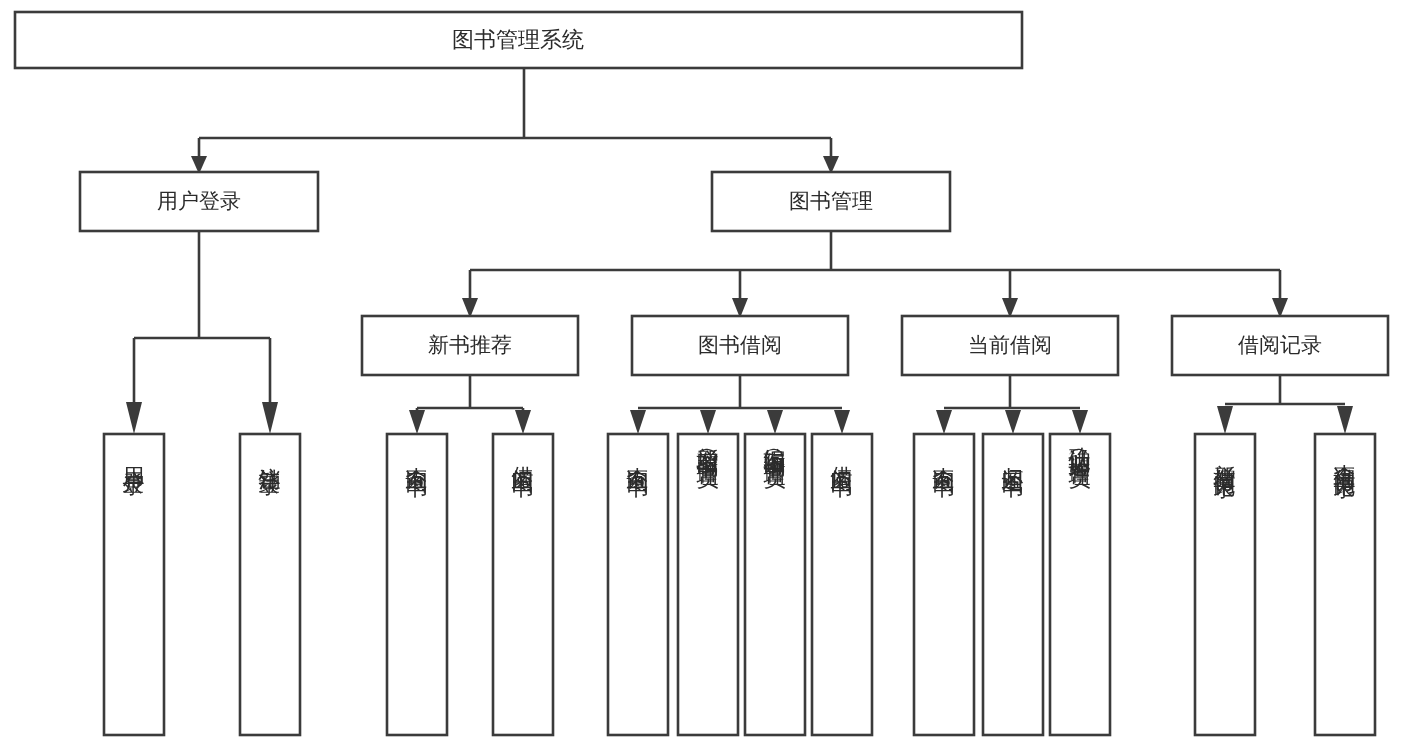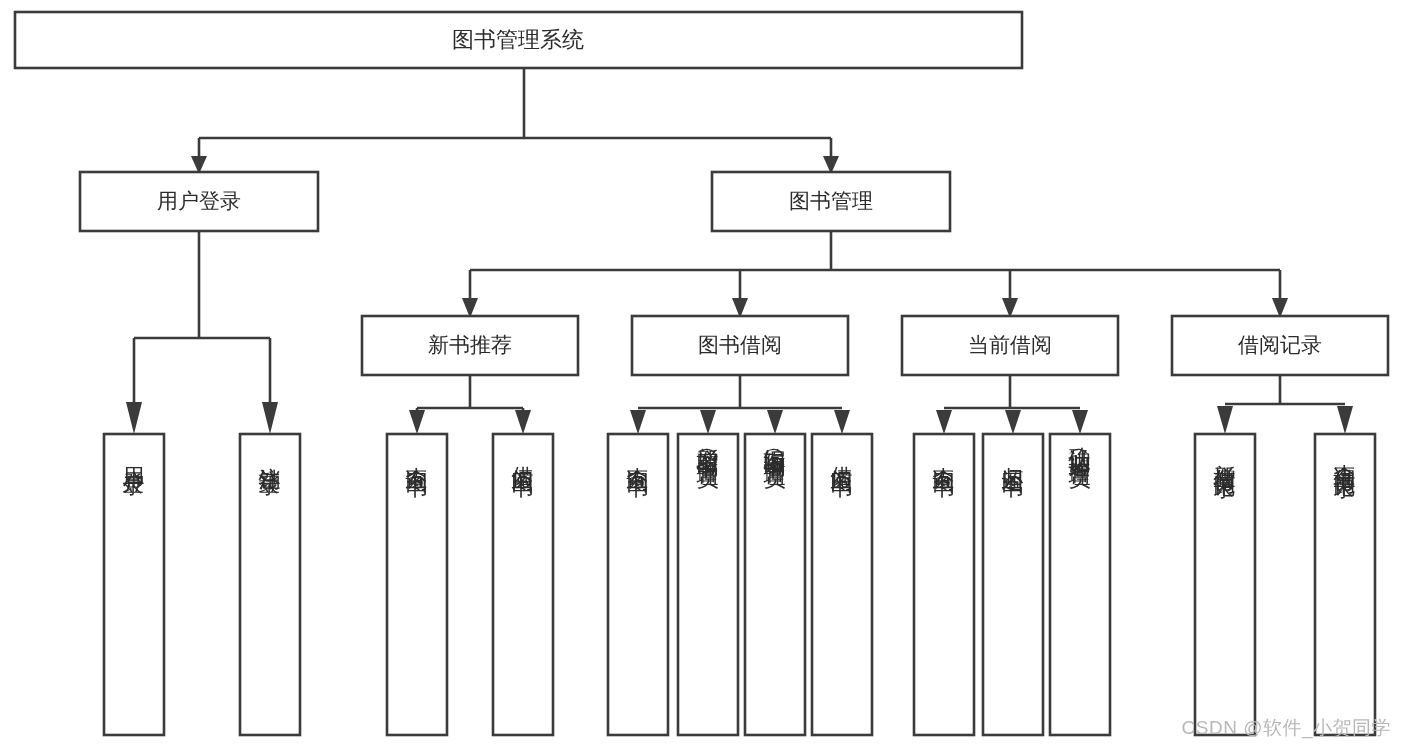--- a/index.html
+++ b/index.html
@@ -176,14 +176,13 @@
       <rect class="node-rect" x="1195" y="434" width="60" height="301"></rect>
       <text class="leaf-label" x="1225" y="455">新增借阅记录</text>
     </g>
     <g>
       <rect class="node-rect" x="1315" y="434" width="60" height="301"></rect>
       <text class="leaf-label" x="1345" y="455">查询借阅记录</text>
     </g>
 
   </svg>
 
-  <div class="watermark">CSDN @软件_小贺同学</div>
 </div>
 
 </body></html>

